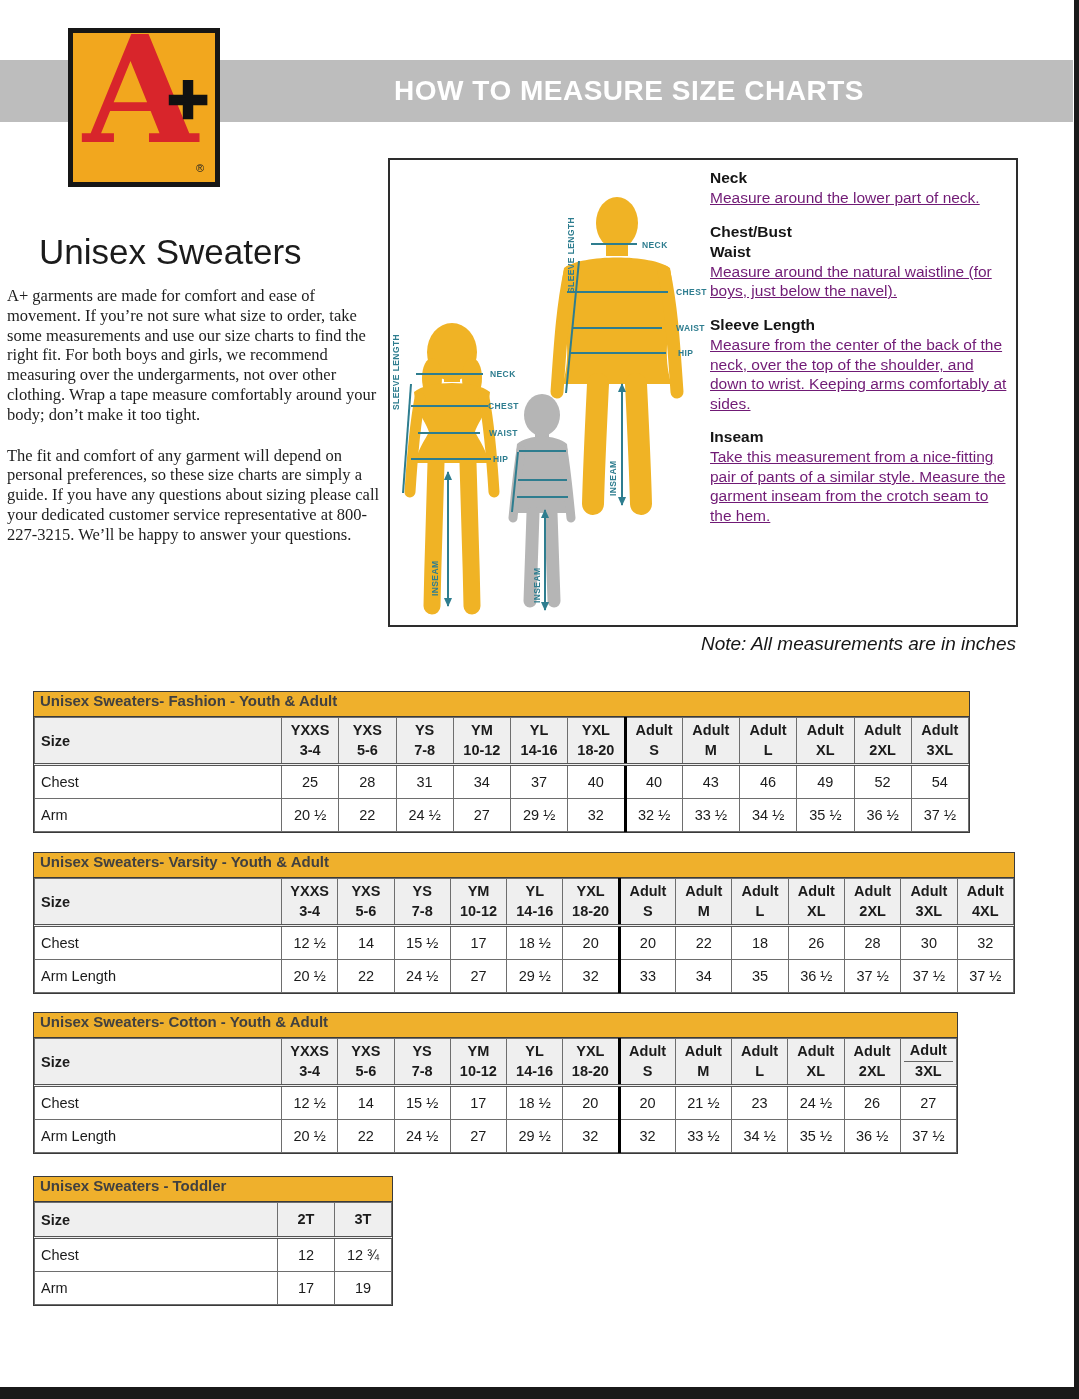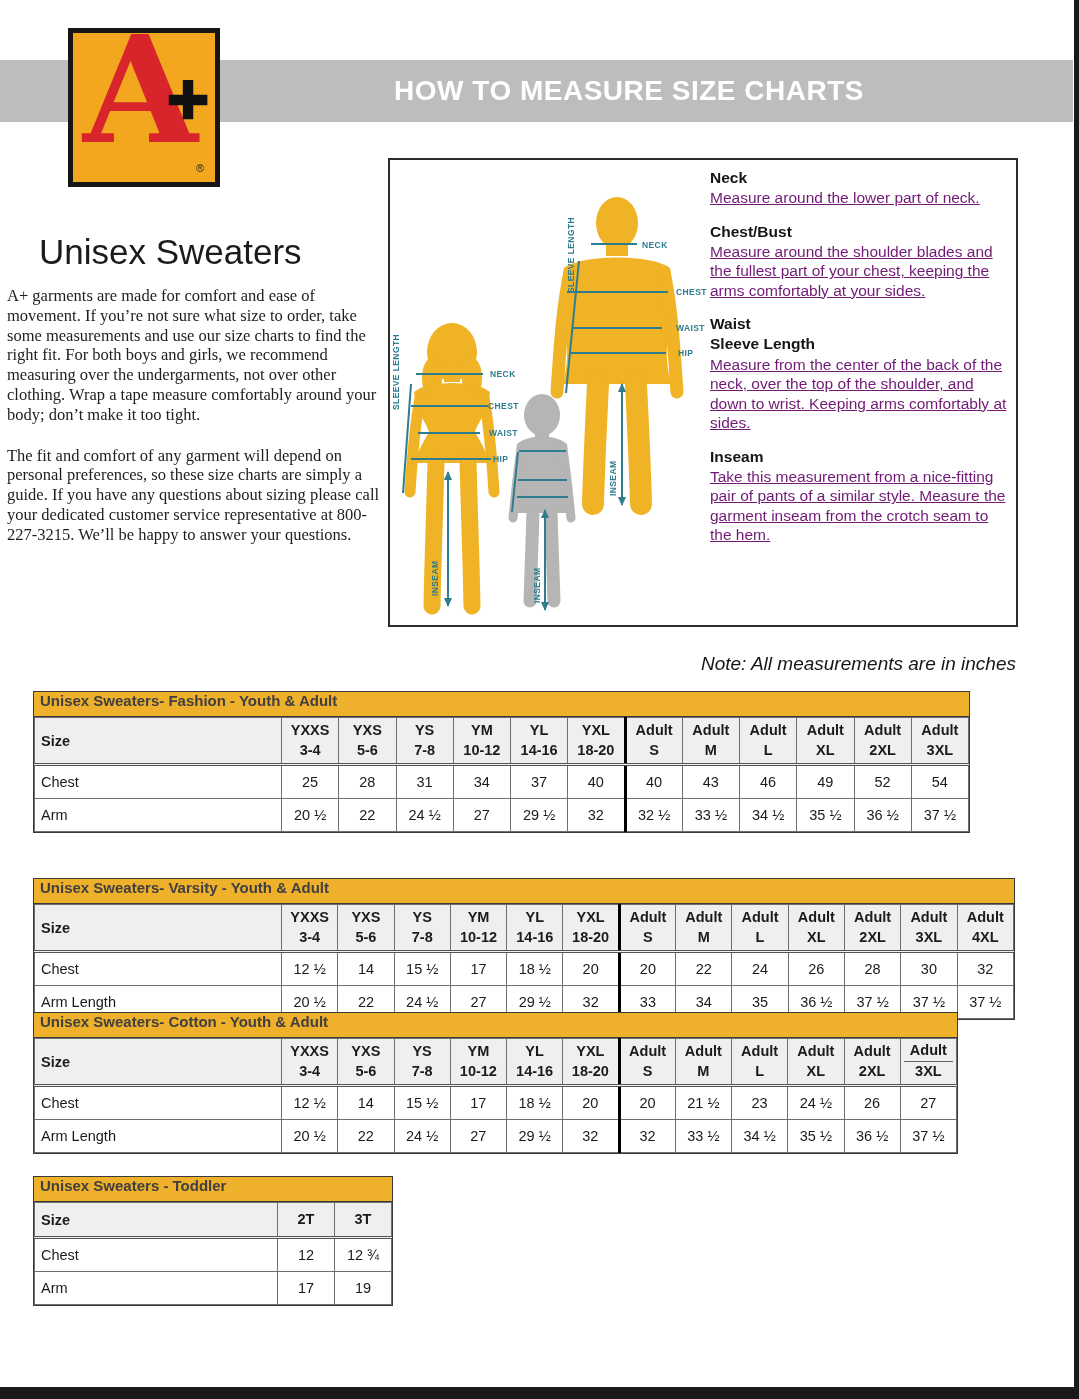--- a/index.html
+++ b/index.html
@@ -27,26 +27,26 @@
   
   .diagram{position:absolute;left:388px;top:158px;width:626px;height:465px;border:2px solid #2d2d2d;}
   .diagram svg{position:absolute;left:0;top:0;}
   .dlbl text{font-family:"Liberation Sans",sans-serif;font-size:8.5px;font-weight:700;
              fill:#2E7D8F;letter-spacing:.4px;}
   .instructions{position:absolute;left:320px;top:8px;width:298px;}
   .instr h3{margin:0;font-size:15.5px;font-weight:700;color:#151515;line-height:1.3;}
   .instr p{margin:0 0 14px 0;font-size:15.5px;line-height:1.26;color:#701a75;text-decoration:underline;}
 
   .note{position:absolute;left:388px;top:633px;width:628px;text-align:right;
-        font-style:italic;font-size:19px;color:#161616;margin-top:20px;}
+        font-style:italic;font-size:19px;color:#161616;}
 
   
   .size-table{position:absolute;left:33px;border:1px solid #3a3a3a;box-sizing:border-box;background:#fff;}
   #t0{top:691px;width:937px;}
-  #t1{top:878px;width:982px;}
+  #t1{top:852px;width:982px;}
   #t2{top:1012px;width:925px;}
   #t3{top:1176px;width:360px;}
   .table-title{background:#EFB02C;font-size:15px;font-weight:700;color:#404040;
                padding:0 6px 7px 6px;border-bottom:1px solid #3a3a3a;}
   .tbl{width:100%;border-collapse:collapse;table-layout:fixed;}
   .tbl col.c-label{width:247px;}
   #t3 .tbl col.c-label{width:243px;}
   .tbl th,.tbl td{border:1px solid #6e6e6e;font-size:14.5px;color:#1b1b1b;text-align:center;padding:0;}
   .tbl thead th{background:#efefef;font-weight:700;height:45px;border-bottom:3px double #555;}
   #t3 .tbl thead th{height:33px;}
@@ -164,24 +164,24 @@
         <text x="150" y="443" transform="rotate(-90 150,443)">INSEAM</text>
       </g>
     </svg>
     <div class="instructions" id="instructions">
         <div class="instr">
           <h3>Neck</h3>
           <p>Measure around the lower part of neck.</p>
         </div>
         <div class="instr">
           <h3>Chest/Bust</h3>
-          <p>Measure around the shoulder blades and the fullest part of your chest, keeping the arms comfortably at your sides.</p>
         </div>
         <div class="instr">
           <h3>Waist</h3>
+          <p>Measure around the natural waistline (for boys, just below the navel).</p>
         </div>
         <div class="instr">
           <h3>Sleeve Length</h3>
           <p>Measure from the center of the back of the neck, over the top of the shoulder, and down to wrist. Keeping arms comfortably at sides.</p>
         </div>
         <div class="instr">
           <h3>Inseam</h3>
           <p>Take this measurement from a nice-fitting pair of pants of a similar style. Measure the garment inseam from the crotch seam to the hem.</p>
         </div>
       </div>
@@ -374,21 +374,21 @@
           <tr>
             <td class="lbl">Chest</td>
             <td>12 ½</td>
             <td>14</td>
             <td>15 ½</td>
             <td>17</td>
             <td>18 ½</td>
             <td>20</td>
             <td class="adult-start">20</td>
             <td>22</td>
-            <td>24</td>
+            <td>18</td>
             <td>26</td>
             <td>28</td>
             <td>30</td>
             <td>32</td>
           </tr>
           <tr>
             <td class="lbl">Arm Length</td>
             <td>20 ½</td>
             <td>22</td>
             <td>24 ½</td>

